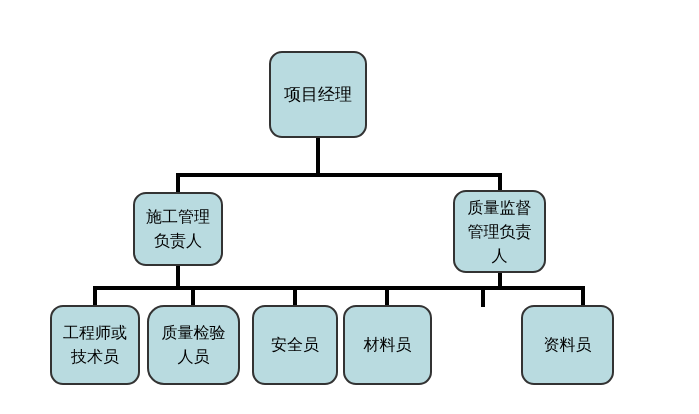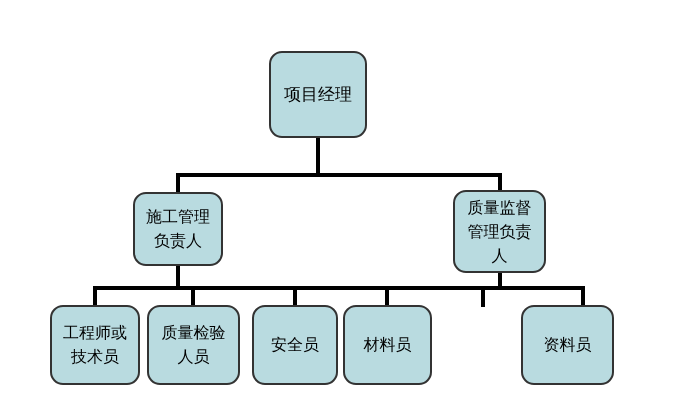--- a/index.html
+++ b/index.html
@@ -62,19 +62,19 @@
   <div class="node root" style="left:269px;top:51px;width:98px;height:87px;padding:0 12px;">项目经理</div>
 
   <div class="node" style="left:133px;top:192px;width:90px;height:74px;padding:8px 10px;">施工管理
 负责人</div>
   <div class="node" style="left:453px;top:190px;width:93px;height:83px;padding:0 12px;">质量监督
 管理负责
 人</div>
 
   <div class="node" style="left:50px;top:305px;width:90px;height:80px;padding:0 10px;">工程师或
 技术员</div>
-  <div class="node" style="left:147px;top:305px;width:93px;height:80px;padding:0 12px;">质量检验
+  <div class="node" style="left:147px;top:305px;width:93px;height:80px;padding:0 12px;border-radius:17px;">质量检验
 人员</div>
   <div class="node" style="left:252px;top:305px;width:86px;height:80px;padding:9px 10px;">安全员</div>
   <div class="node" style="left:343px;top:305px;width:89px;height:80px;padding:4px 10px;">材料员</div>
   <div class="node" style="left:521px;top:305px;width:93px;height:80px;padding:15px 10px;">资料员</div>
 
 </div>
 
 </body></html>

